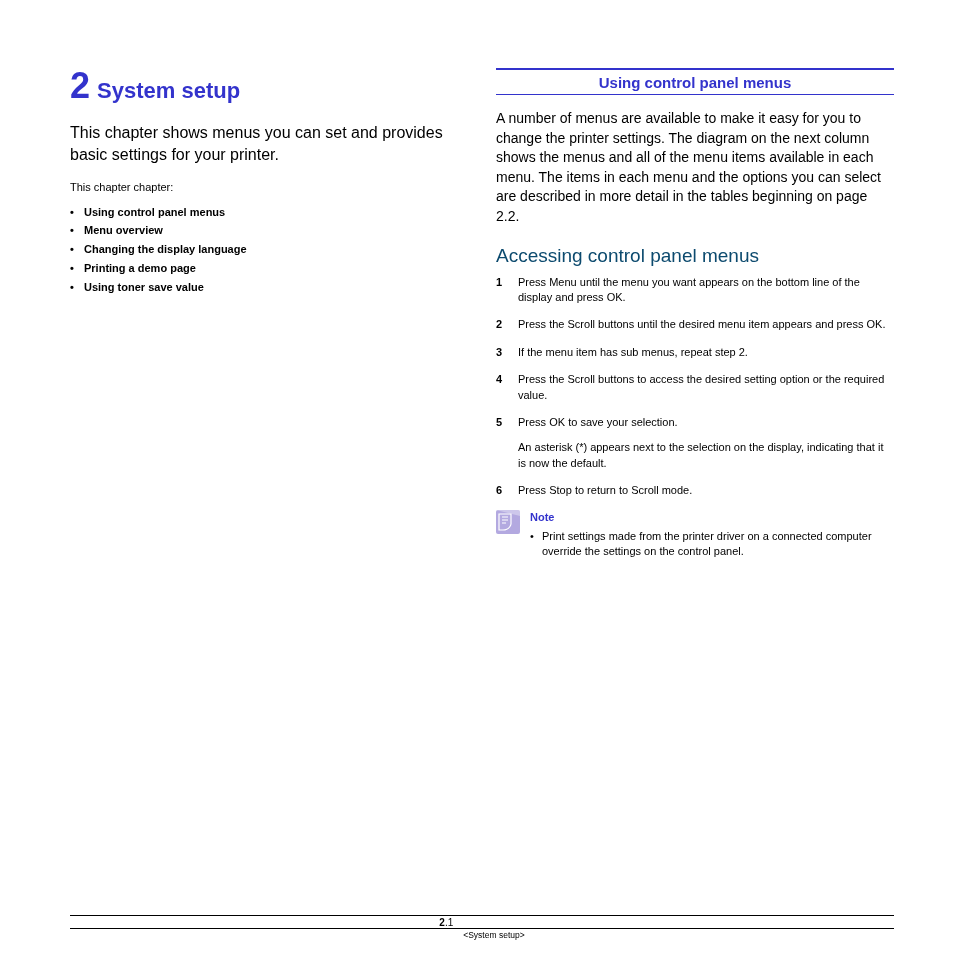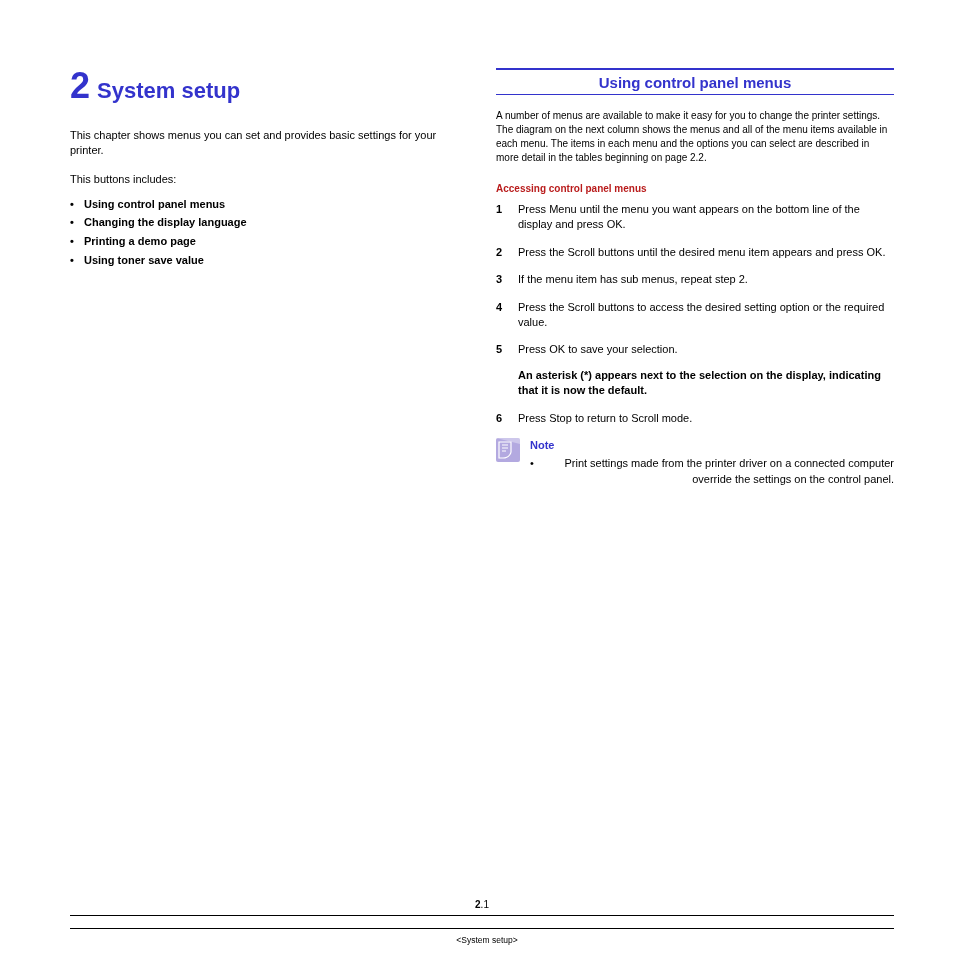--- a/index.html
+++ b/index.html
@@ -27,23 +27,23 @@
     line-height: 1;
   }
   .chapter-title {
     color: #3333cc;
     font-size: 22px;
     font-weight: bold;
     display: inline;
     margin-left: 4px;
     line-height: 1;
   }
-  .chapter-head { margin-bottom: 24px; }
+  .chapter-head { margin-bottom: 18px; }
   .intro-para {
-    font-size: 11px;
+    font-size: 16px;
     line-height: 1.4;
     margin-bottom: 14px;
   }
   .includes-label { font-size: 11px; margin-bottom: 10px; }
   .bullet-list { list-style: none; }
   .bullet-list li {
     font-size: 11px;
     font-weight: bold;
     line-height: 1.7;
     padding-left: 14px;
@@ -57,94 +57,93 @@
   .section-heading {
     color: #3333cc;
     font-size: 15px;
     font-weight: bold;
     text-align: center;
     border-top: 2px solid #3333cc;
     border-bottom: 1px solid #3333cc;
     padding: 4px 0 3px;
     margin-bottom: 14px;
   }
-  .body-text { font-size: 10px; line-height: 1.4; margin-bottom: 14px; }
+  .body-text { font-size: 14px; line-height: 1.4; margin-bottom: 14px; }
   .subheading {
-    color: #b91c1c;
-    font-size: 10px;
-    font-weight: bold;
+    color: #0c4a6e;
+    font-size: 19px;
+    font-weight: normal;
     margin-top: 18px;
     margin-bottom: 8px;
   }
   .steps { margin-top: 6px; }
   .step {
     display: flex;
     margin-bottom: 12px;
     font-size: 11px;
     line-height: 1.4;
   }
   .step-num { font-weight: bold; width: 22px; flex-shrink: 0; }
   .step-body { flex: 1; }
-  .step-sub { margin-top: 10px; font-weight: bold; }
+  .step-sub { margin-top: 10px; }
   .note-block { display: flex; margin-top: 10px; }
   .note-icon {
     width: 24px;
     height: 24px;
     background: #b3a9e0;
     border-radius: 2px;
     flex-shrink: 0;
     margin-right: 10px;
     position: relative;
     overflow: hidden;
   }
   .note-icon svg { width: 100%; height: 100%; }
   .note-content { flex: 1; font-size: 11px; line-height: 1.4; }
   .note-title { color: #3333cc; font-weight: bold; margin-bottom: 3px; }
   .note-bullet {
     padding-left: 12px;
     position: relative;
-    text-align: right;
   }
   .note-bullet::before {
     content: "•";
     position: absolute;
     left: 0;
   }
   .footer-bar {
     position: absolute;
     bottom: 25px;
     left: 70px;
     right: 60px;
     border-top: 1px solid #000;
     border-bottom: 1px solid #000;
     height: 14px;
     display: flex;
     align-items: center;
     justify-content: center;
     font-size: 10px;
-    flex-direction: column;
   }
   .footer-page { font-weight: bold; }
   .footer-tag { font-size: 8.5px; margin-left: 10px; margin-top: 25px; }
   b { font-weight: normal; }
 </style>
 </head>
 <body>
 
 <div class="page-container">
 
   <div class="left-col">
     <div class="chapter-head">
       <span class="chapter-number">2</span>
       <span class="chapter-title">System setup</span>
     </div>
     <p class="intro-para">This chapter shows menus you can set and provides basic settings for your printer.</p>
-    <p class="includes-label">This buttons includes:</p>
+    <p class="includes-label">This chapter chapter:</p>
     <ul class="bullet-list">
       <li>Using control panel menus</li>
+      <li>Menu overview</li>
       <li>Changing the display language</li>
       <li>Printing a demo page</li>
       <li>Using toner save value</li>
     </ul>
   </div>
 
   <div class="right-col">
     <div class="section-heading">Using control panel menus</div>
 
     <p class="body-text">A number of menus are available to make it easy for you to change the printer settings. The diagram on the next column shows the menus and all of the menu items available in each menu. The items in each menu and the options you can select are described in more detail in the tables beginning on page 2.2.</p>

